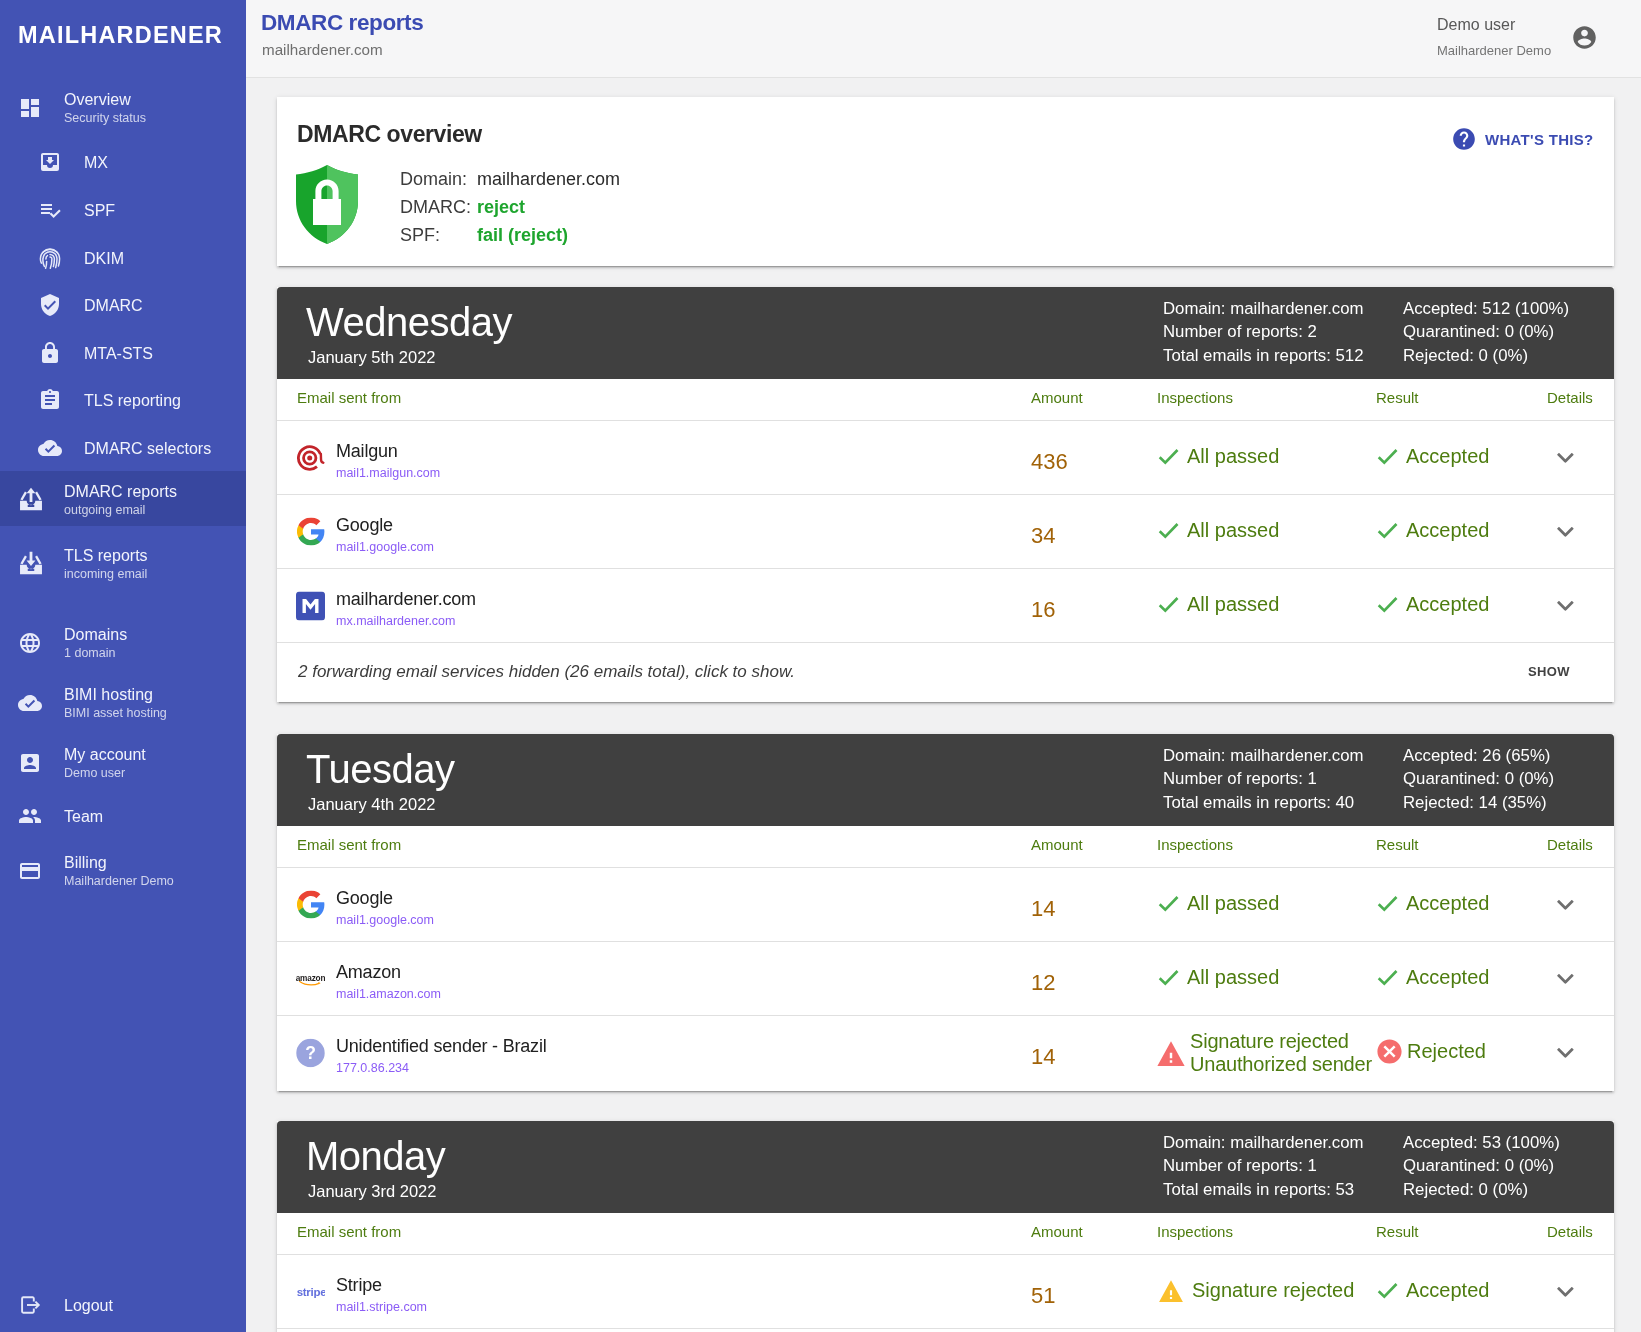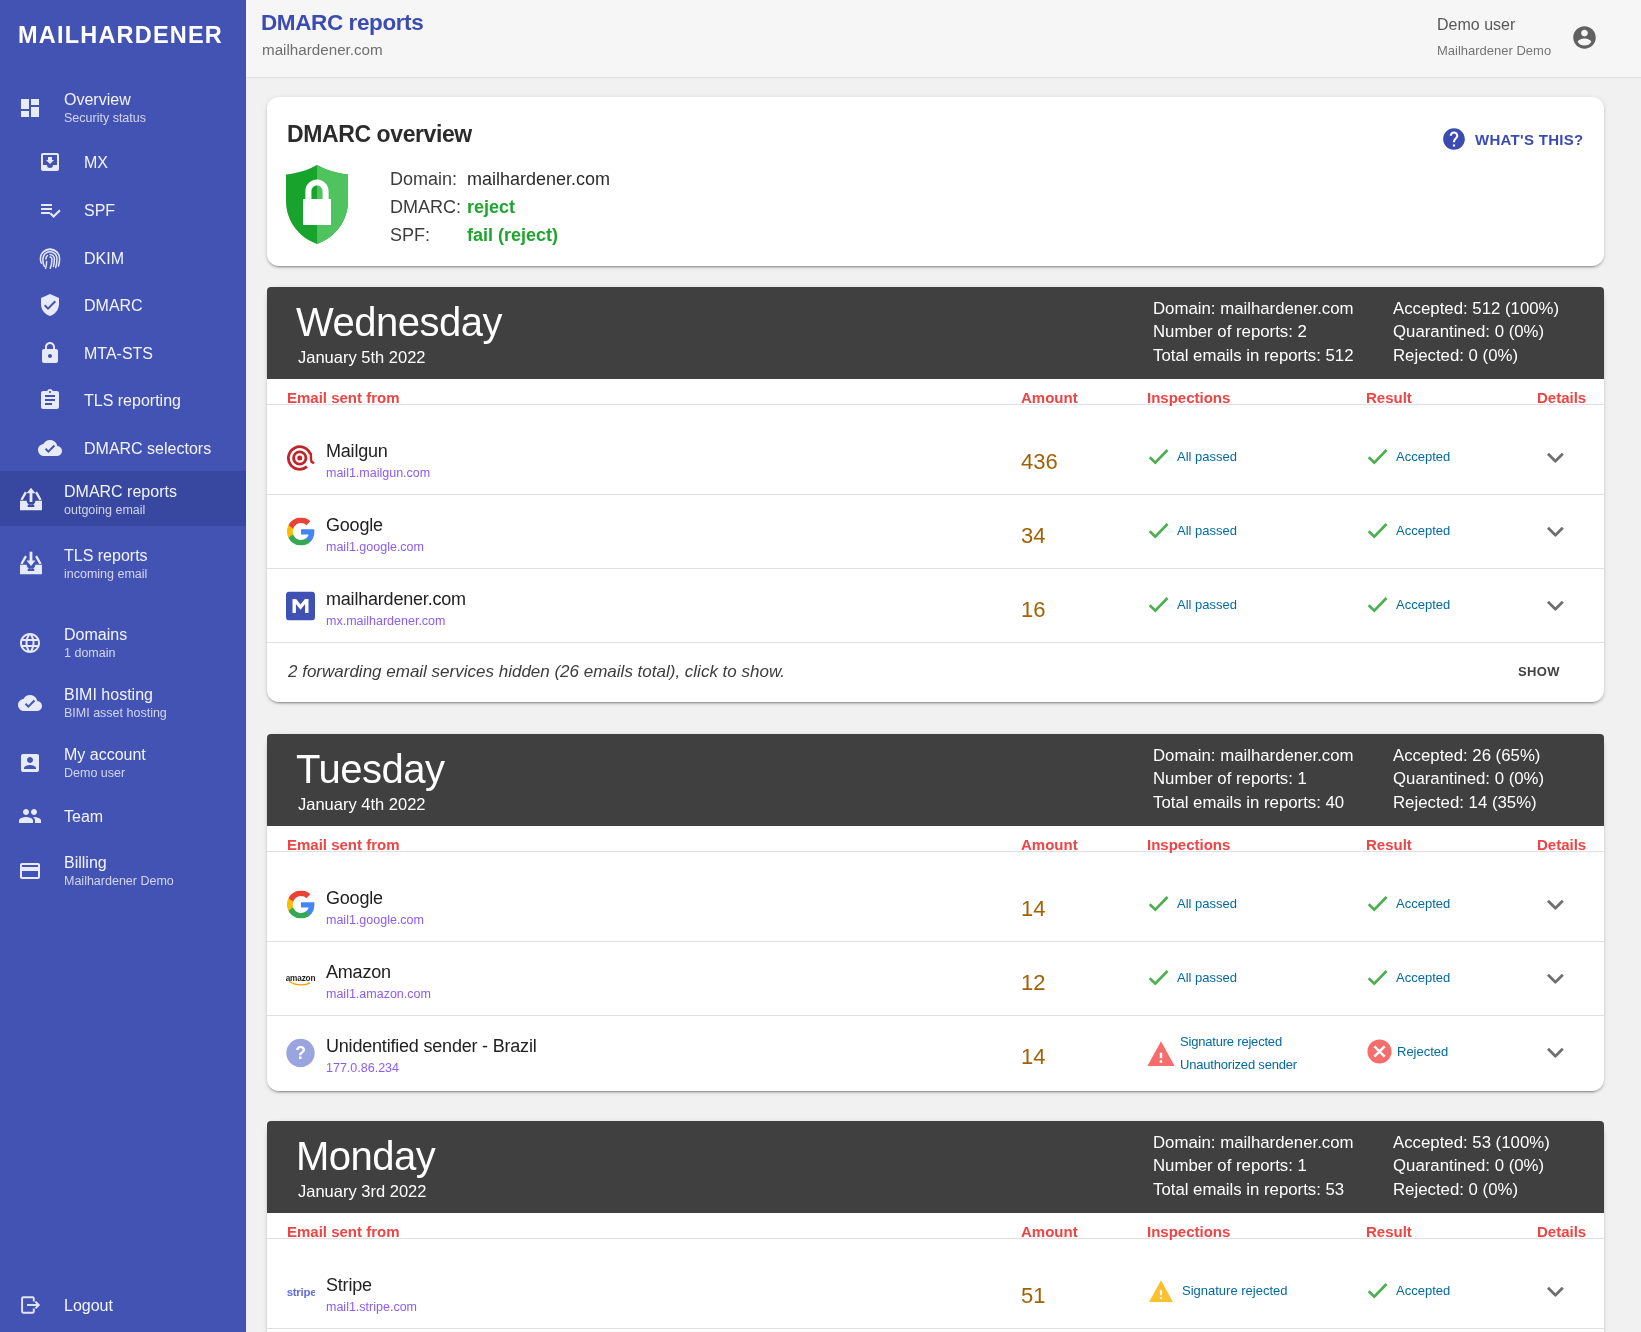--- a/index.html
+++ b/index.html
@@ -16,46 +16,46 @@
 .one{height:24px}
 .big{width:28px !important;height:28px !important;margin:0 -3px 0 -1px}
 
 .header{position:absolute;left:246px;top:0;width:1395px;height:78px;background:#f6f6f7;border-bottom:1px solid #e2e2e2}
 .htitle{position:absolute;left:15px;top:10px;font-size:22.5px;font-weight:bold;color:#3b4bb2;letter-spacing:-.4px}
 .hsub{position:absolute;left:16px;top:41px;font-size:15.2px;color:#6f6f6f}
 .hu1{position:absolute;left:1191px;top:16px;font-size:16px;color:#585858}
 .hu2{position:absolute;left:1191px;top:43px;font-size:13px;color:#757575}
 .avatar{position:absolute;left:1325px;top:24px;width:27px;height:27px;fill:#616161}
 
-.card{position:absolute;left:267px;width:1337px;background:#fff;border-radius:12px;box-shadow:0 3px 1px -2px rgba(0,0,0,.2),0 2px 2px 0 rgba(0,0,0,.14),0 1px 5px 0 rgba(0,0,0,.12)}
+.card{position:absolute;left:277px;width:1337px;background:#fff;border-radius:0;box-shadow:0 3px 1px -2px rgba(0,0,0,.2),0 2px 2px 0 rgba(0,0,0,.14),0 1px 5px 0 rgba(0,0,0,.12)}
 
 .ovtitle{position:absolute;font-size:23px;font-weight:bold;color:#2b2b2b;letter-spacing:-.4px;line-height:1}
 .shield{position:absolute;left:19px;top:68px}
 .ovrow{position:absolute;font-size:18px;color:#333}
 .ovlab{display:inline-block;width:77px;color:#3c3c3c}
 .green{color:#1ea52e;font-weight:bold}
 .whats{position:absolute;left:1174px;top:29px;display:flex;align-items:center;gap:8px}
 .whats svg{width:26px;height:26px;fill:#3b4bb2}
 .whats span{font-size:15px;font-weight:bold;color:#3b4bb2;letter-spacing:.3px}
 
 .band{position:absolute;left:0;top:0;width:100%;height:92px;background:#404040;border-radius:4px 4px 0 0;color:#fff}
 .day{position:absolute;left:29px;top:15px;font-size:40px;letter-spacing:-.5px;line-height:1}
 .ddate{position:absolute;left:31px;top:62px;font-size:16.5px;line-height:1}
 .stats{position:absolute;top:10px;font-size:16.8px;line-height:23.4px}
 .st1{left:886px}
 .st2{left:1126px}
-.thead{position:absolute;left:0;top:92px;width:100%;height:26px;border-bottom:1px solid #e0e0e0;font-size:15px;font-weight:bold;color:#ef4444}
+.thead{position:absolute;left:0;top:92px;width:100%;height:42px;border-bottom:1px solid #e0e0e0;font-size:15px;font-weight:normal;color:#4d7c0f}
 .thead span{position:absolute;top:10px}
 .hc1{left:20px}.hc2{left:754px}.hc3{left:880px}.hc4{left:1099px}.hc5{left:1270px}
 .row{position:absolute;left:0;width:100%;height:74px;border-bottom:1px solid #e0e0e0}
 .ricon{position:absolute;left:19px;top:50%;transform:translateY(-50%);width:29px;height:29px;display:flex;align-items:center;justify-content:center}
 .rt{position:absolute;left:59px;top:21px;font-size:18px;letter-spacing:-.2px;color:#212121;line-height:1}
 .rs{position:absolute;left:59px;top:46px;font-size:12.5px;color:#8b5cf6;line-height:1}
 .amt{position:absolute;left:754px;top:30px;font-size:22px;color:#a16207;line-height:1}
-.cell{position:absolute;display:flex;align-items:center;gap:8px;font-size:13px;color:#0369a1;top:0;height:74px}
+.cell{position:absolute;display:flex;align-items:center;gap:8px;font-size:20px;color:#4d7c0f;top:0;height:74px}
 .cell span,.cell>svg{position:relative;top:-2px}
 .cell svg.nsh{top:0}
 .insp{left:881px}
 .res{left:1100px}
 .cell svg{flex:none}
 .twol{line-height:23px;letter-spacing:-.2px}
 .chev{position:absolute;left:1280px;top:50%;transform:translateY(-50%);width:17.6px;height:10.4px;fill:#6f6f6f}
 .hidden-note{position:absolute;left:0;top:209px;width:100%;height:60px}
 .hidden-note .itx{position:absolute;left:21px;top:19px;font-size:17px;font-style:italic;color:#3c3c3c}
 .hidden-note .show{position:absolute;left:1251px;top:21px;font-size:13px;font-weight:bold;color:#424242;letter-spacing:.4px}

